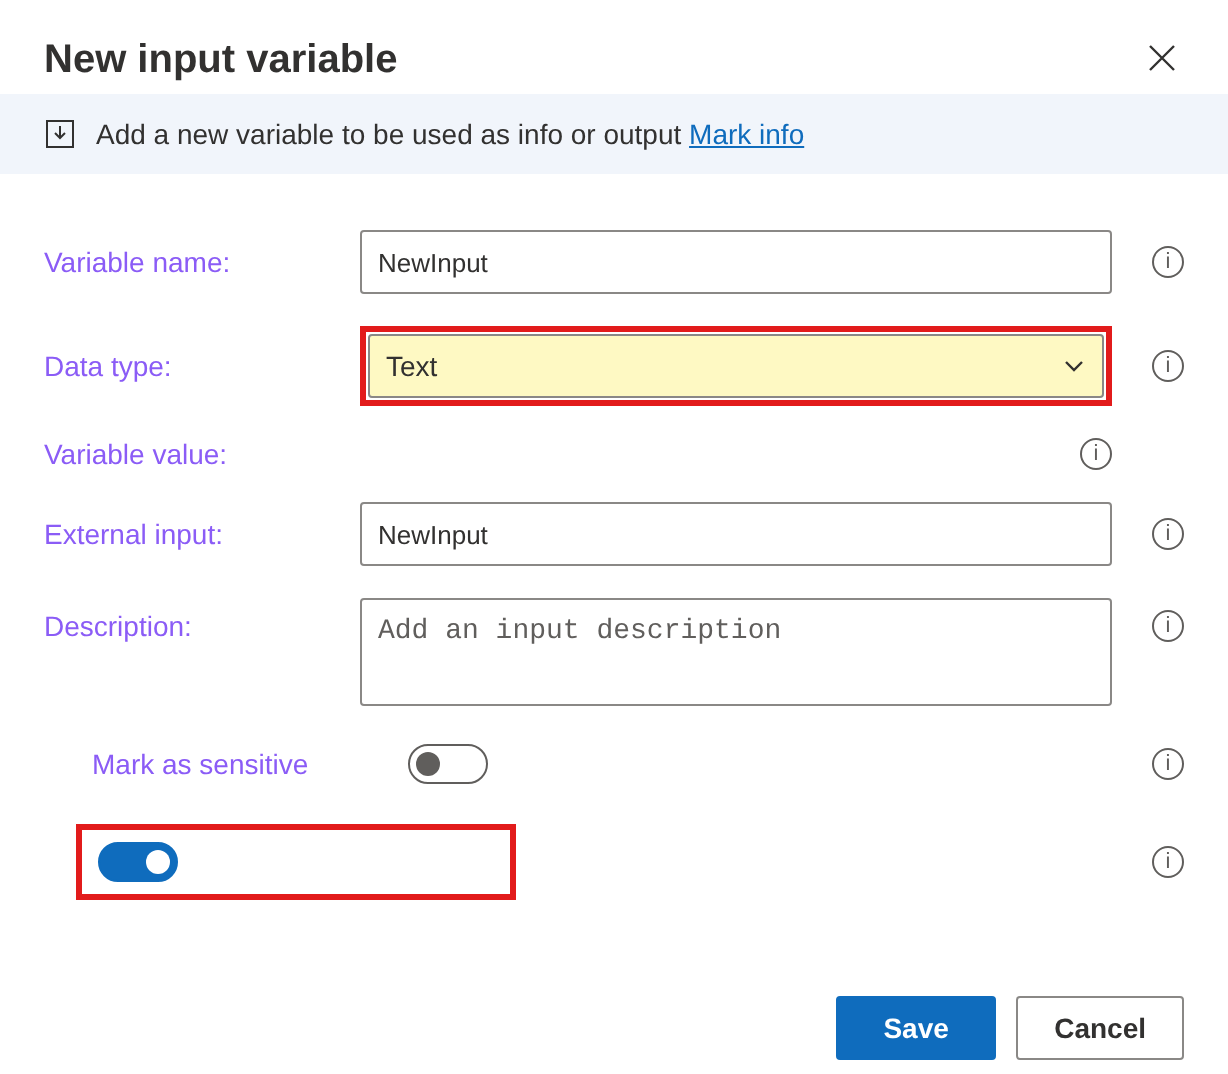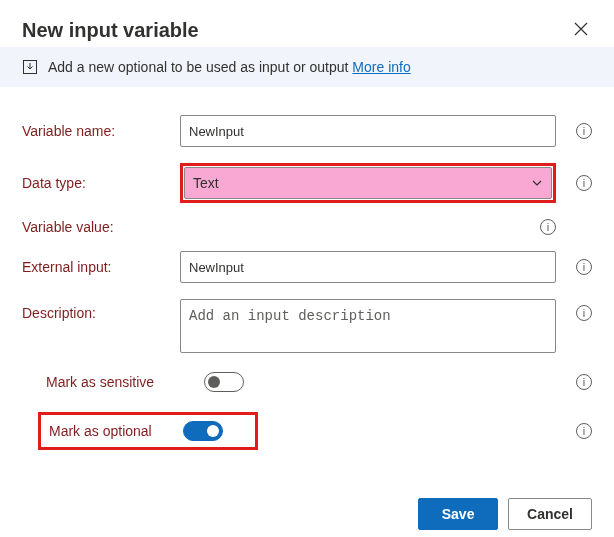--- a/index.html
+++ b/index.html
@@ -7,25 +7,25 @@
     .dialog { width: 614px; display: flex; flex-direction: column; }
     .header { display: flex; align-items: center; justify-content: space-between; padding: 18px 22px 4px 22px; }
     .title { font-size: 20px; font-weight: 600; color: #323130; }
     .close-btn { background: none; border: none; cursor: pointer; padding: 4px; color: #323130; }
     .banner { background: #f1f5fb; display: flex; align-items: center; gap: 10px; padding: 12px 22px; font-size: 14px; color: #323130; }
     .banner-icon { display: inline-flex; color: #323130; }
     .banner a { color: #0f6cbd; text-decoration: underline; cursor: pointer; }
     .body { padding: 28px 22px 10px 22px; }
     .row { display: grid; grid-template-columns: 150px 1fr 28px; align-items: center; gap: 8px; margin-bottom: 16px; }
     .row.textarea-row { align-items: flex-start; }
-    .lbl { color: #7f1d1d; }
+    .lbl { color: #8b5cf6; }
     .field-wrap { width: 100%; }
     .txt { width: 100%; height: 32px; padding: 4px 8px; border: 1px solid #8a8886; border-radius: 2px; font-size: 13px; color: #323130; background: #fff; }
     .txt::placeholder, .ta::placeholder { color: #605e5c; }
-    .select { width:100%; height:32px; padding: 4px 8px; border: 1px solid #8a8886; border-radius: 2px; display:flex; align-items:center; justify-content:space-between; cursor:pointer; background:#f9a8d4; }
+    .select { width:100%; height:32px; padding: 4px 8px; border: 1px solid #8a8886; border-radius: 2px; display:flex; align-items:center; justify-content:space-between; cursor:pointer; background:#fef9c3; }
     .select span.v { color:#323130; }
     .ta { width:100%; height:54px; padding:8px; border:1px solid #8a8886; border-radius:2px; font-size:14px; resize:none; font-family:Liberation Mono, monospace;}
     .info { width:16px; height:16px; display:inline-flex; align-items:center; justify-content:center; color:#605e5c; border:1px solid #605e5c; border-radius:50%; font-size:11px; line-height:1; cursor: default; justify-self:end;}
     .toggle { position: relative; width: 40px; height: 20px; border-radius: 10px; cursor:pointer; }
     .toggle.off { border:1px solid #605e5c; background:#fff; }
     .toggle.off .knob { position:absolute; top:3px; left:3px; width:12px; height:12px; background:#605e5c; border-radius:50%; }
     .toggle.on { background:#0f6cbd; border:1px solid #0f6cbd; }
     .toggle.on .knob { position:absolute; top:3px; right:3px; width:12px; height:12px; background:#fff; border-radius:50%; }
     .hl { border:3px solid #e21b1b; padding:1px; }
     .hl-toggle { border:3px solid #e21b1b; padding: 6px 8px; display: grid; grid-template-columns: 134px 1fr; align-items:center; width: 220px; margin-left:-8px;}
@@ -49,21 +49,21 @@
     </button>
   </div>
 
   <div class="banner">
     <span class="banner-icon">
       <svg width="16" height="16" viewBox="0 0 16 16">
           <rect x="1.5" y="1.5" width="13" height="13" fill="none" stroke="#323130" stroke-width="1"></rect>
           <path d="M8 4 V10 M5.5 7.5 L8 10 L10.5 7.5" fill="none" stroke="#323130" stroke-width="1"></path>
         </svg>
     </span>
-    <span><span>Add a new optional to be used as input or output</span> <a>More info</a></span>
+    <span><span>Add a new variable to be used as info or output</span> <a>Mark info</a></span>
   </div>
 
   <div class="body">
 
     <div class="row">
       <label class="lbl">Variable name:</label>
       <div class="field-wrap"><input class="txt" type="text" value="NewInput" style=""></div>
       <span class="info">i</span>
     </div>
 
@@ -102,21 +102,20 @@
       <div>
           <div class="toggle off">
             <div class="knob"></div>
           </div>
         </div>
       <span class="info">i</span>
     </div>
 
     <div class="toggle-row">
       <div class="hl-toggle" style="grid-column: 1 / span 2;">
-        <label class="lbl">Mark as optional</label>
         <div>
             <div class="toggle on">
               <div class="knob"></div>
             </div>
           </div>
       </div>
       <span class="info" style="grid-column:3">i</span>
     </div>
 
   </div>

